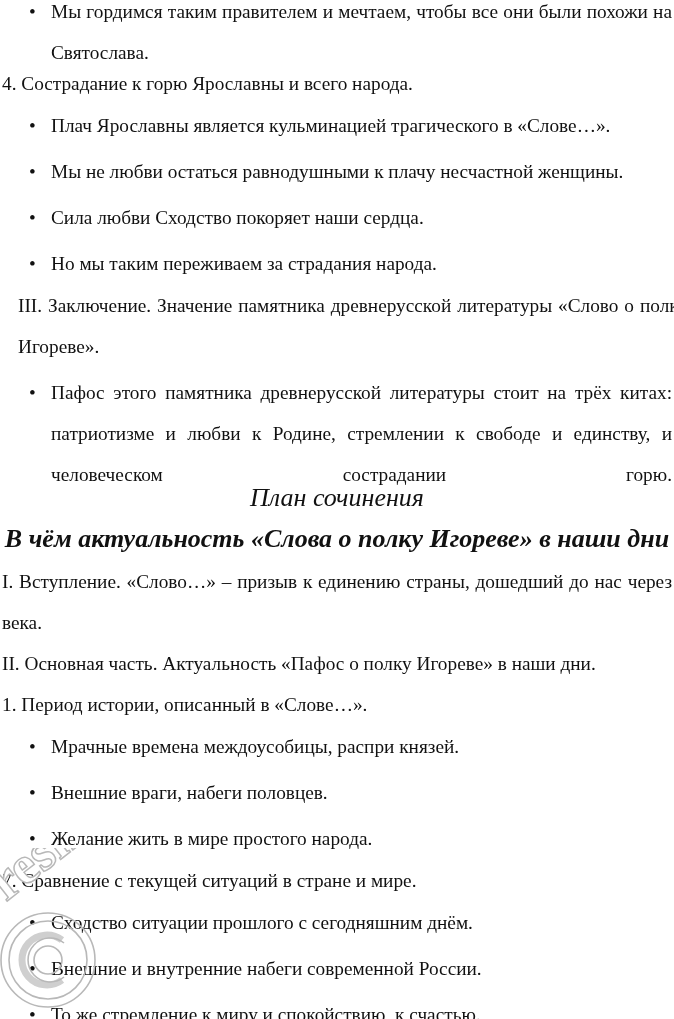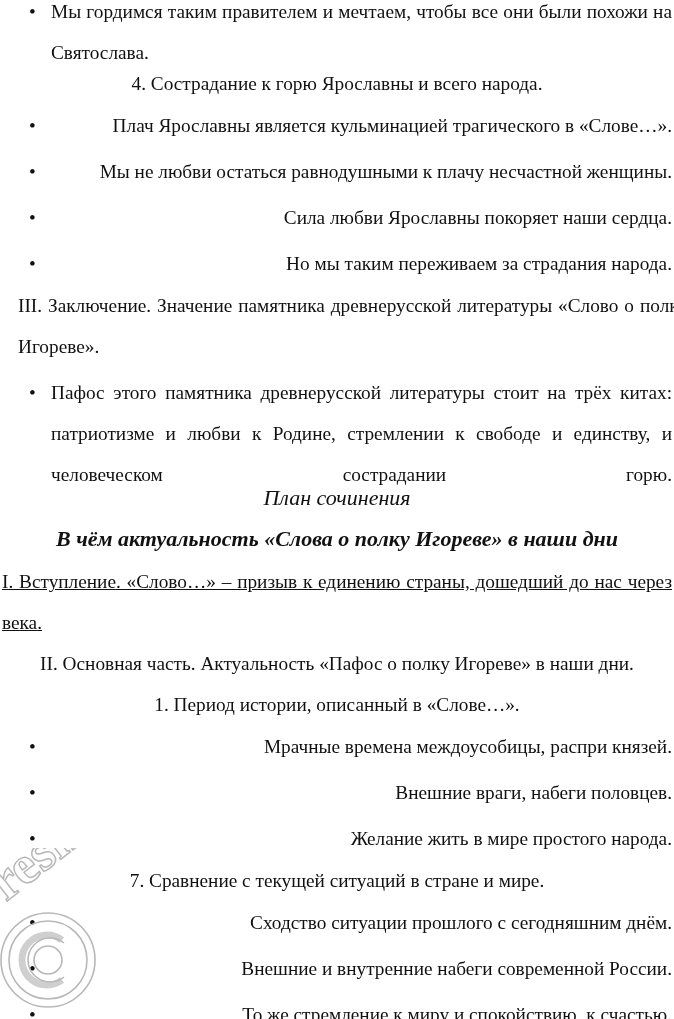--- a/index.html
+++ b/index.html
@@ -49,21 +49,21 @@
 
   
   .para {
     font-size: 19.3px;
     line-height: 41px;
     text-align: justify;
     text-justify: inter-word;
     margin: 0;
     white-space: normal;
   }
-  .para.nojust { text-align: center; }
+  .para.nojust { text-align: left; }
 
   
   .bullet-row {
     position: absolute;
     left: 0;
     width: 670px;
   }
   .bullet-dot {
     position: absolute;
     left: 27px;
@@ -75,30 +75,30 @@
   }
   .bullet-text {
     position: absolute;
     left: 49px;
     width: 621px;
     font-size: 19.3px;
     line-height: 41px;
     text-align: justify;
     text-justify: inter-word;
   }
-  .bullet-text.nojust { text-align: right; }
+  .bullet-text.nojust { text-align: left; }
 
   
   .center-italic {
     position: absolute;
     left: 0;
     width: 670px;
     text-align: center;
     font-style: italic;
-    font-size: 22px;
+    font-size: 26px;
     line-height: 41px;
   }
   .center-italic.bold { font-weight: bold; }
   .jforce { text-align-last: justify; }
 </style>
 </head>
 <body>
 
 <div id="page">
 
@@ -118,42 +118,42 @@
       <span class="bullet-text nojust">Плач Ярославны является кульминацией трагического в «Слове…».</span>
     </div>
 
     <div class="bullet-row" style="top:151px;">
       <span class="bullet-dot">•</span>
       <span class="bullet-text nojust">Мы не любви остаться равнодушными к плачу несчастной женщины.</span>
     </div>
 
     <div class="bullet-row" style="top:197px;">
       <span class="bullet-dot">•</span>
-      <span class="bullet-text nojust">Сила любви Ярославны покоряет наши сердца.</span>
+      <span class="bullet-text nojust">Сила любви Сходство покоряет наши сердца.</span>
     </div>
 
     <div class="bullet-row" style="top:243px;">
       <span class="bullet-dot">•</span>
       <span class="bullet-text nojust">Но мы таким переживаем за страдания народа.</span>
     </div>
 
     <div class="line-block" style="top:285px;width:670px;margin-left:16px;">
       <p class="para jforce" style="text-align:justify;">III. Заключение. Значение памятника древнерусской литературы «Слово о полку Игореве».</p>
     </div>
 
     <div class="bullet-row" style="top:372px;">
       <span class="bullet-dot">•</span>
       <span class="bullet-text jforce" style="width:621px;">Пафос этого памятника древнерусской литературы стоит на трёх китах: патриотизме и любви к Родине, стремлении к свободе и единству, и человеческом сострадании горю.</span>
     </div>
 
     <div class="center-italic" style="top:477px;">План сочинения</div>
 
     <div class="center-italic bold" style="top:518px;">В чём актуальность «Слова о полку Игореве» в наши дни</div>
 
-    <div class="line-block" style="top:561px;width:670px;text-decoration:underline;">
+    <div class="line-block" style="top:561px;width:670px;">
       <p class="para jforce" style="text-align:justify;">I. Вступление. «Слово…» – призыв к единению страны, дошедший до нас через века.</p>
     </div>
 
     <div class="line-block" style="top:643px;">
       <p class="para nojust">II. Основная часть. Актуальность «Пафос о полку Игореве» в наши дни.</p>
     </div>
 
     <div class="line-block" style="top:684px;">
       <p class="para nojust">1. Период истории, описанный в «Слове…».</p>
     </div>

